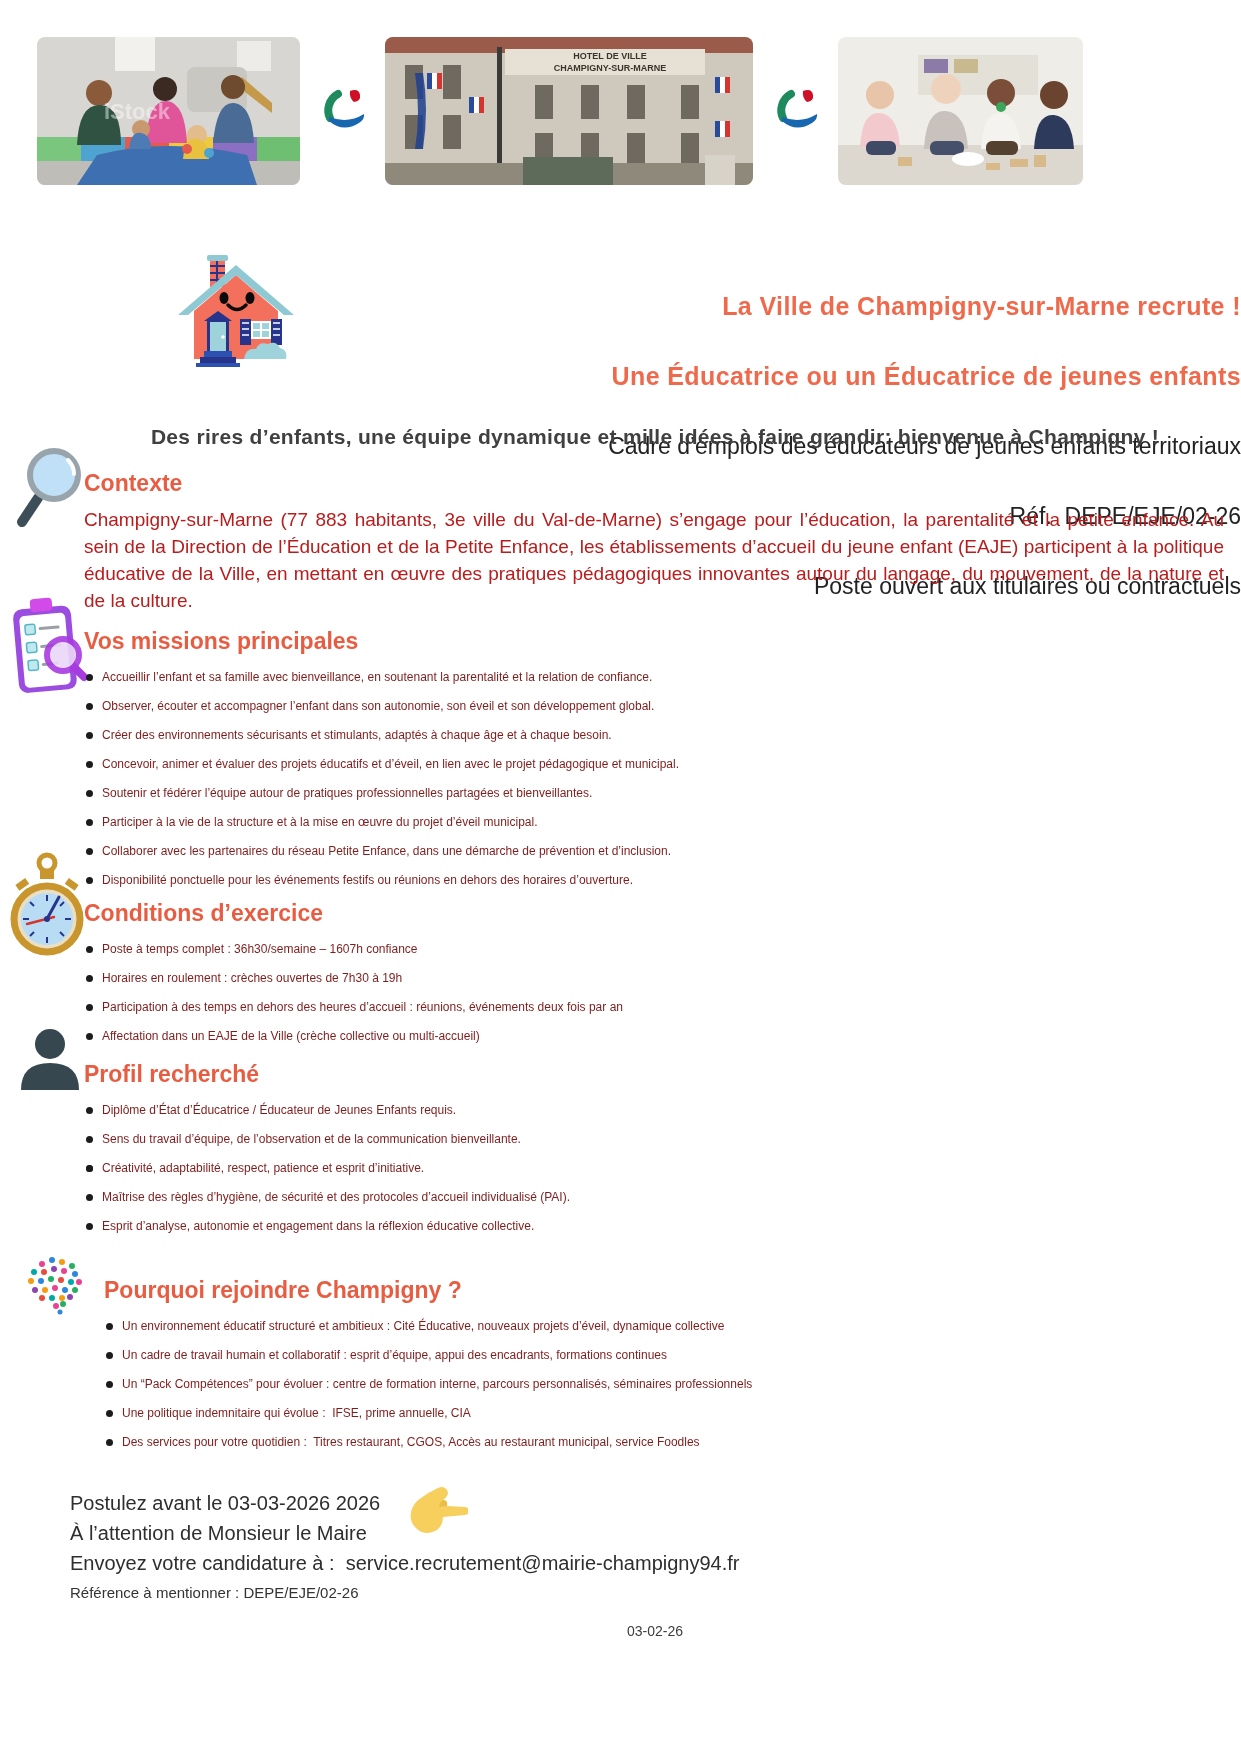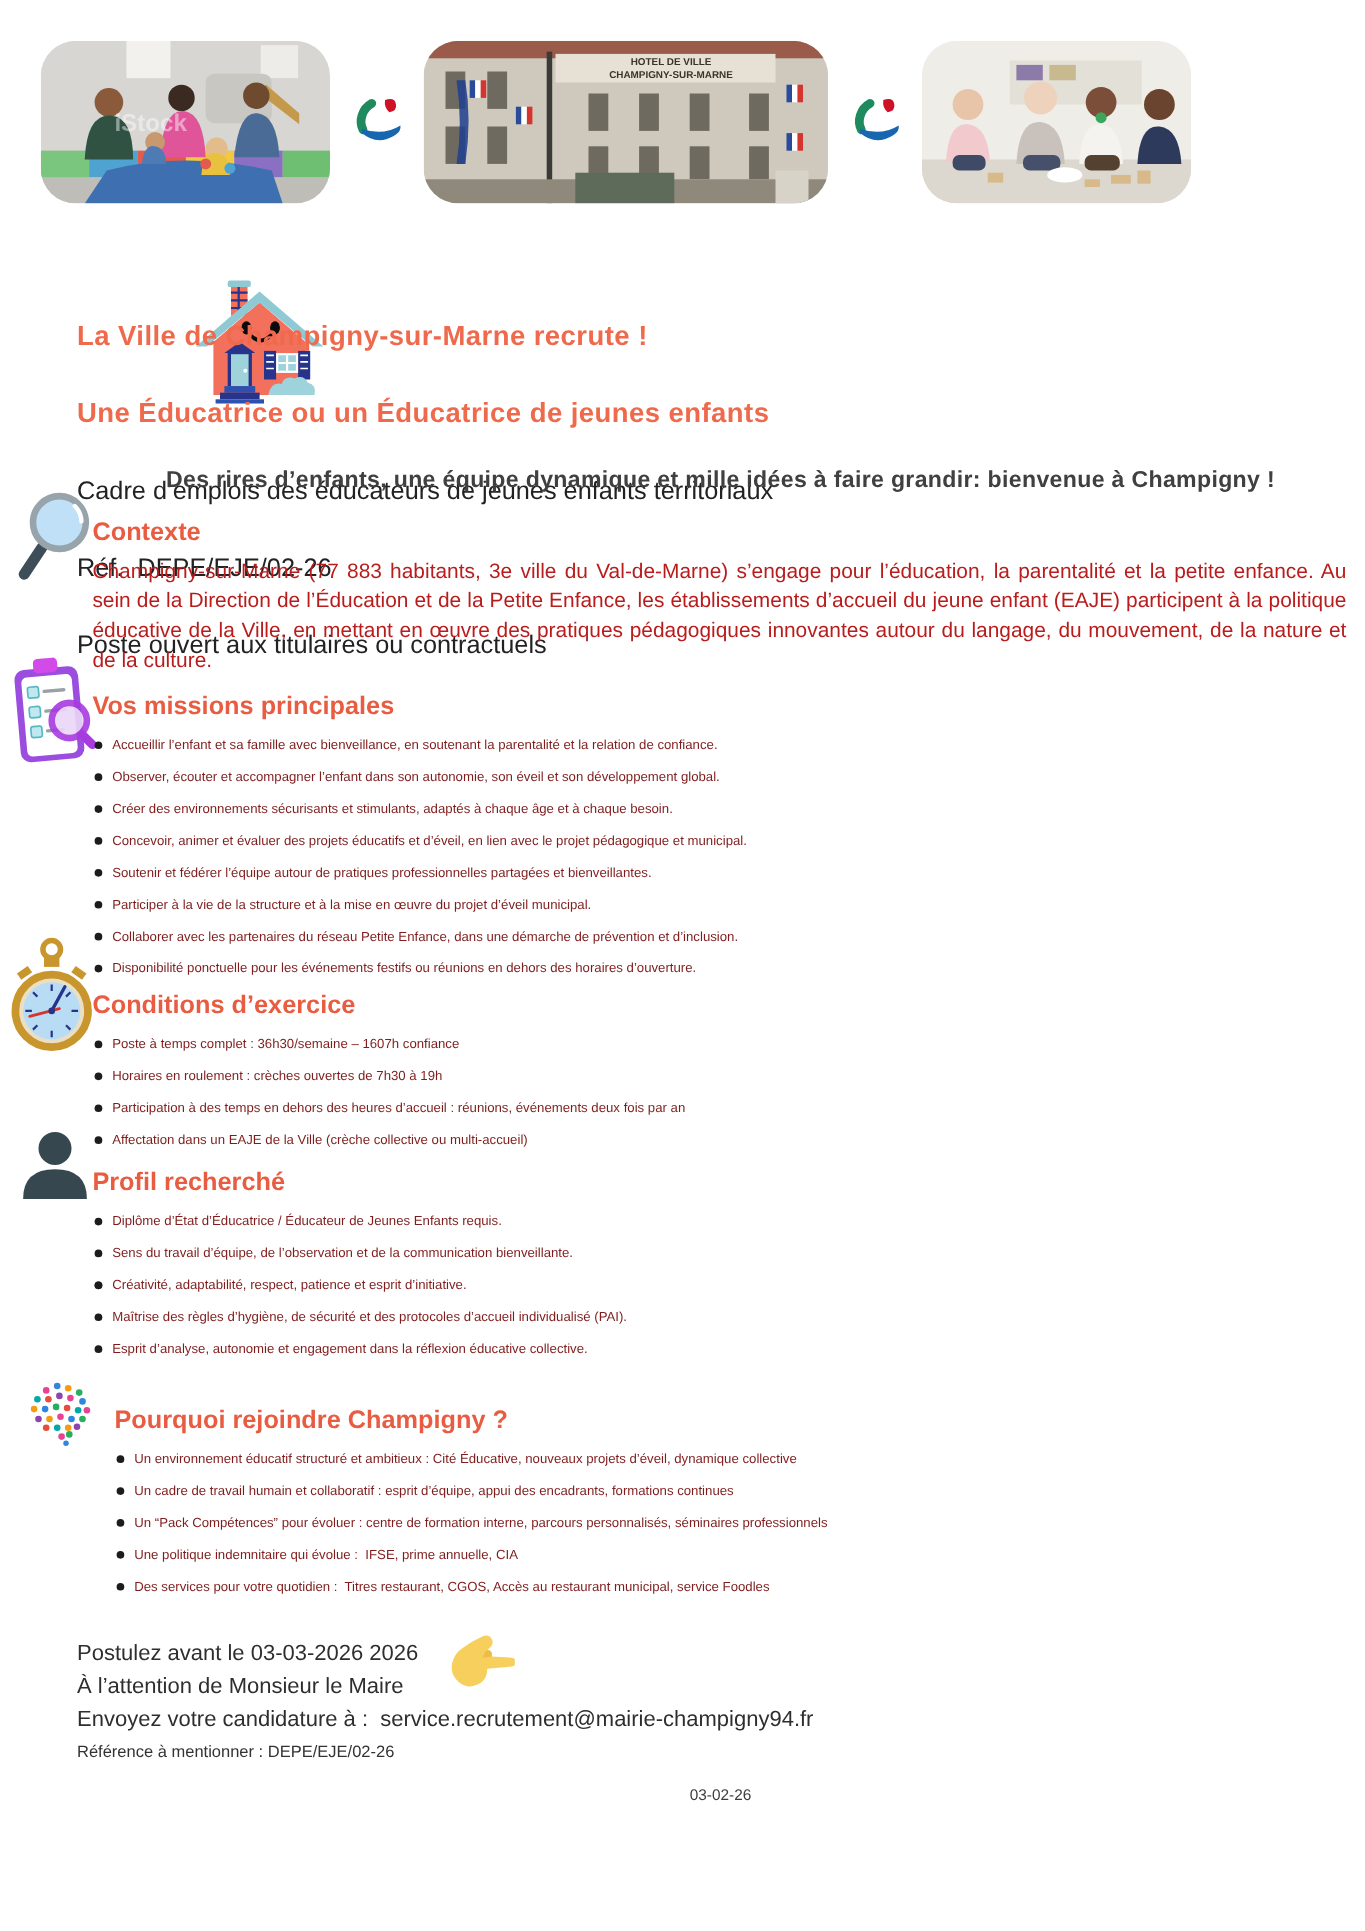--- a/index.html
+++ b/index.html
@@ -9,26 +9,26 @@
     background:#ffffff;
     font-family:"Liberation Sans","DejaVu Sans",sans-serif;
     color:#383838;
     overflow:hidden;
   }
   
   .photo-row{
     position:absolute;top:37px;left:37px;width:1046px;height:148px;
     display:flex;justify-content:space-between;align-items:center;
   }
-  .photo{height:148px;border-radius:32px;overflow:hidden;flex:0 0 auto;}
+  .photo{height:148px;border-radius:8px;overflow:hidden;flex:0 0 auto;}
   .photo svg{display:block;}
   .logo{width:52px;height:52px;flex:0 0 auto;}
   
   .house-icon{position:absolute;left:174px;top:253px;width:124px;height:114px;}
-  .title-block{position:absolute;top:255px;left:70px;width:1171px;text-align:left;white-space:pre-wrap;}
+  .title-block{position:absolute;top:255px;left:70px;width:1171px;text-align:right;white-space:pre-wrap;}
   .title-coral{font-size:25px;line-height:30px;font-weight:bold;color:#EF6A4C;letter-spacing:.4px;margin:0 0 4px 0;}
   .title-black{font-size:23px;line-height:30px;font-weight:400;color:#222222;margin:0 0 4px 0;}
   .tagline{
     position:absolute;top:424px;left:70px;width:1170px;text-align:center;
     font-size:21px;line-height:26px;font-weight:bold;color:#404040;letter-spacing:.3px;
   }
   
   .section{position:absolute;left:84px;width:1140px;}
   .section h2{margin:0;font-size:23px;line-height:30px;font-weight:bold;color:#E85C41;}
   .section p{margin:8px 0 0 0;font-size:19px;line-height:27px;text-align:justify;color:#b91c1c;}

